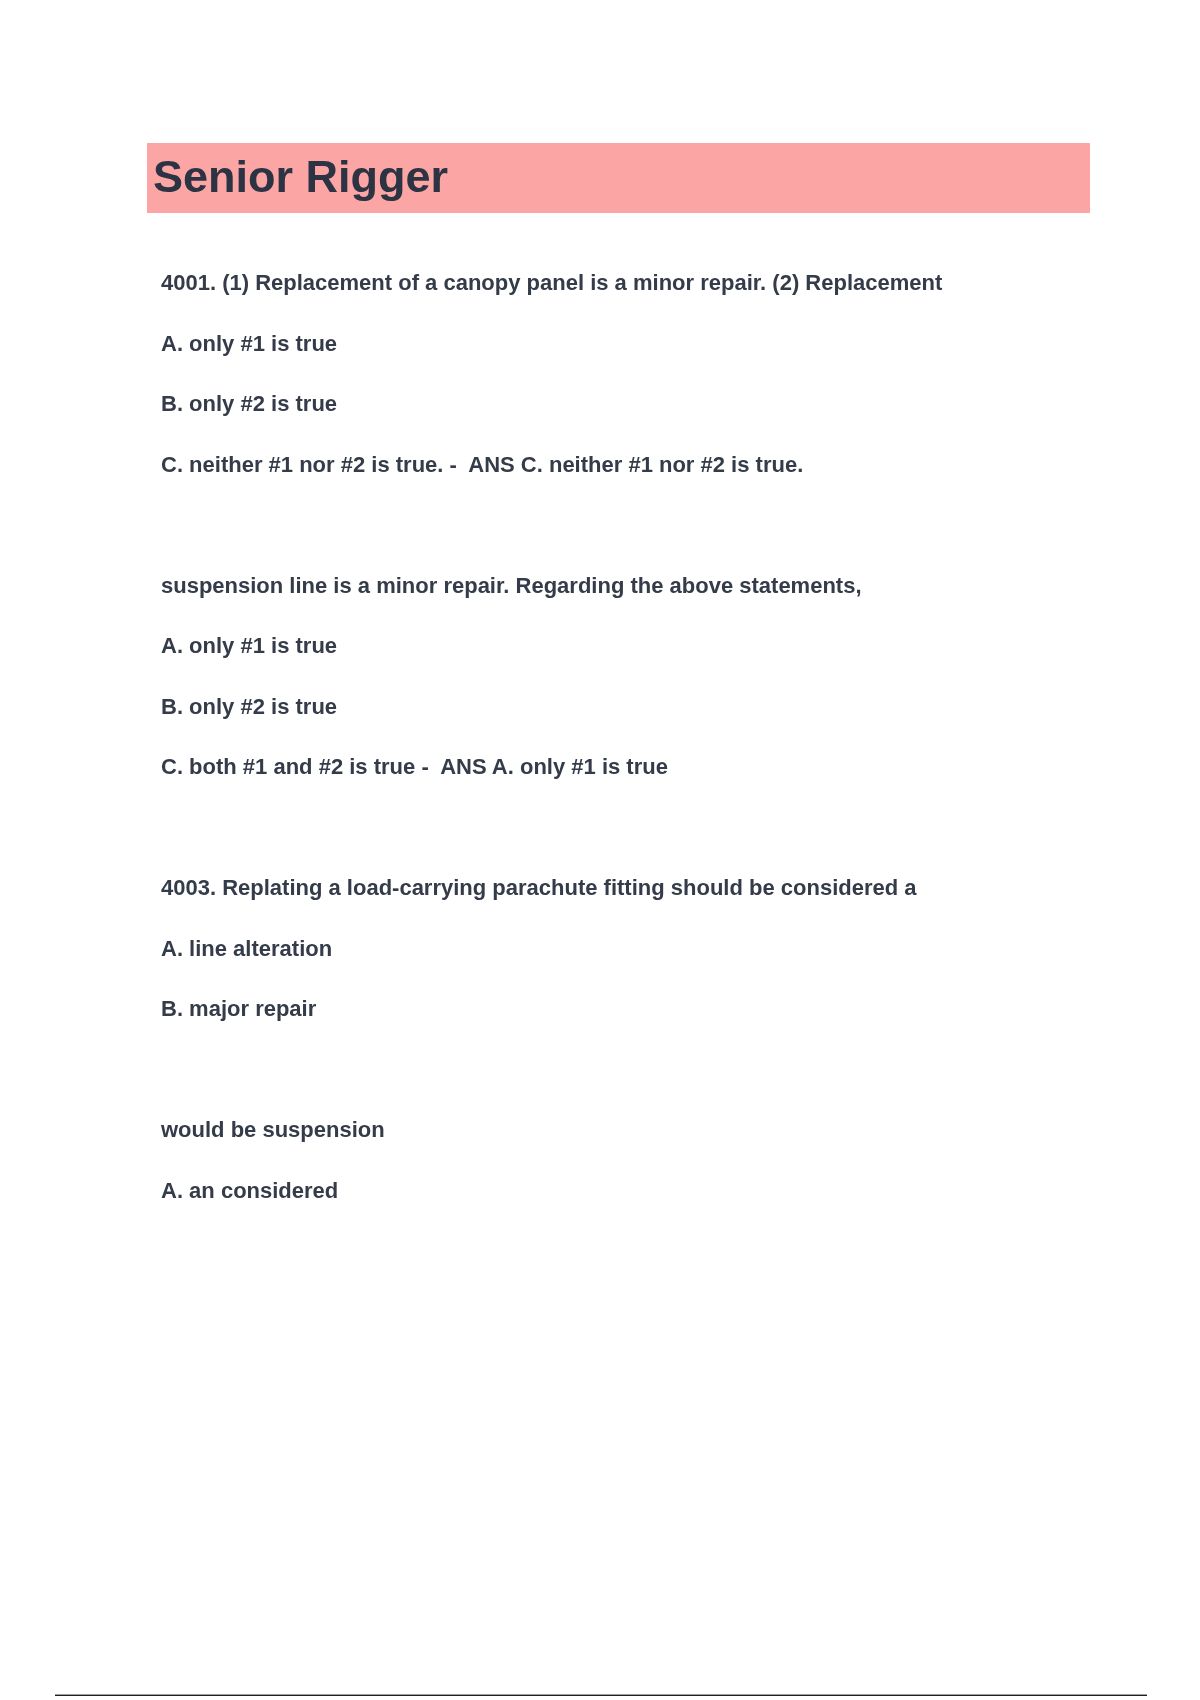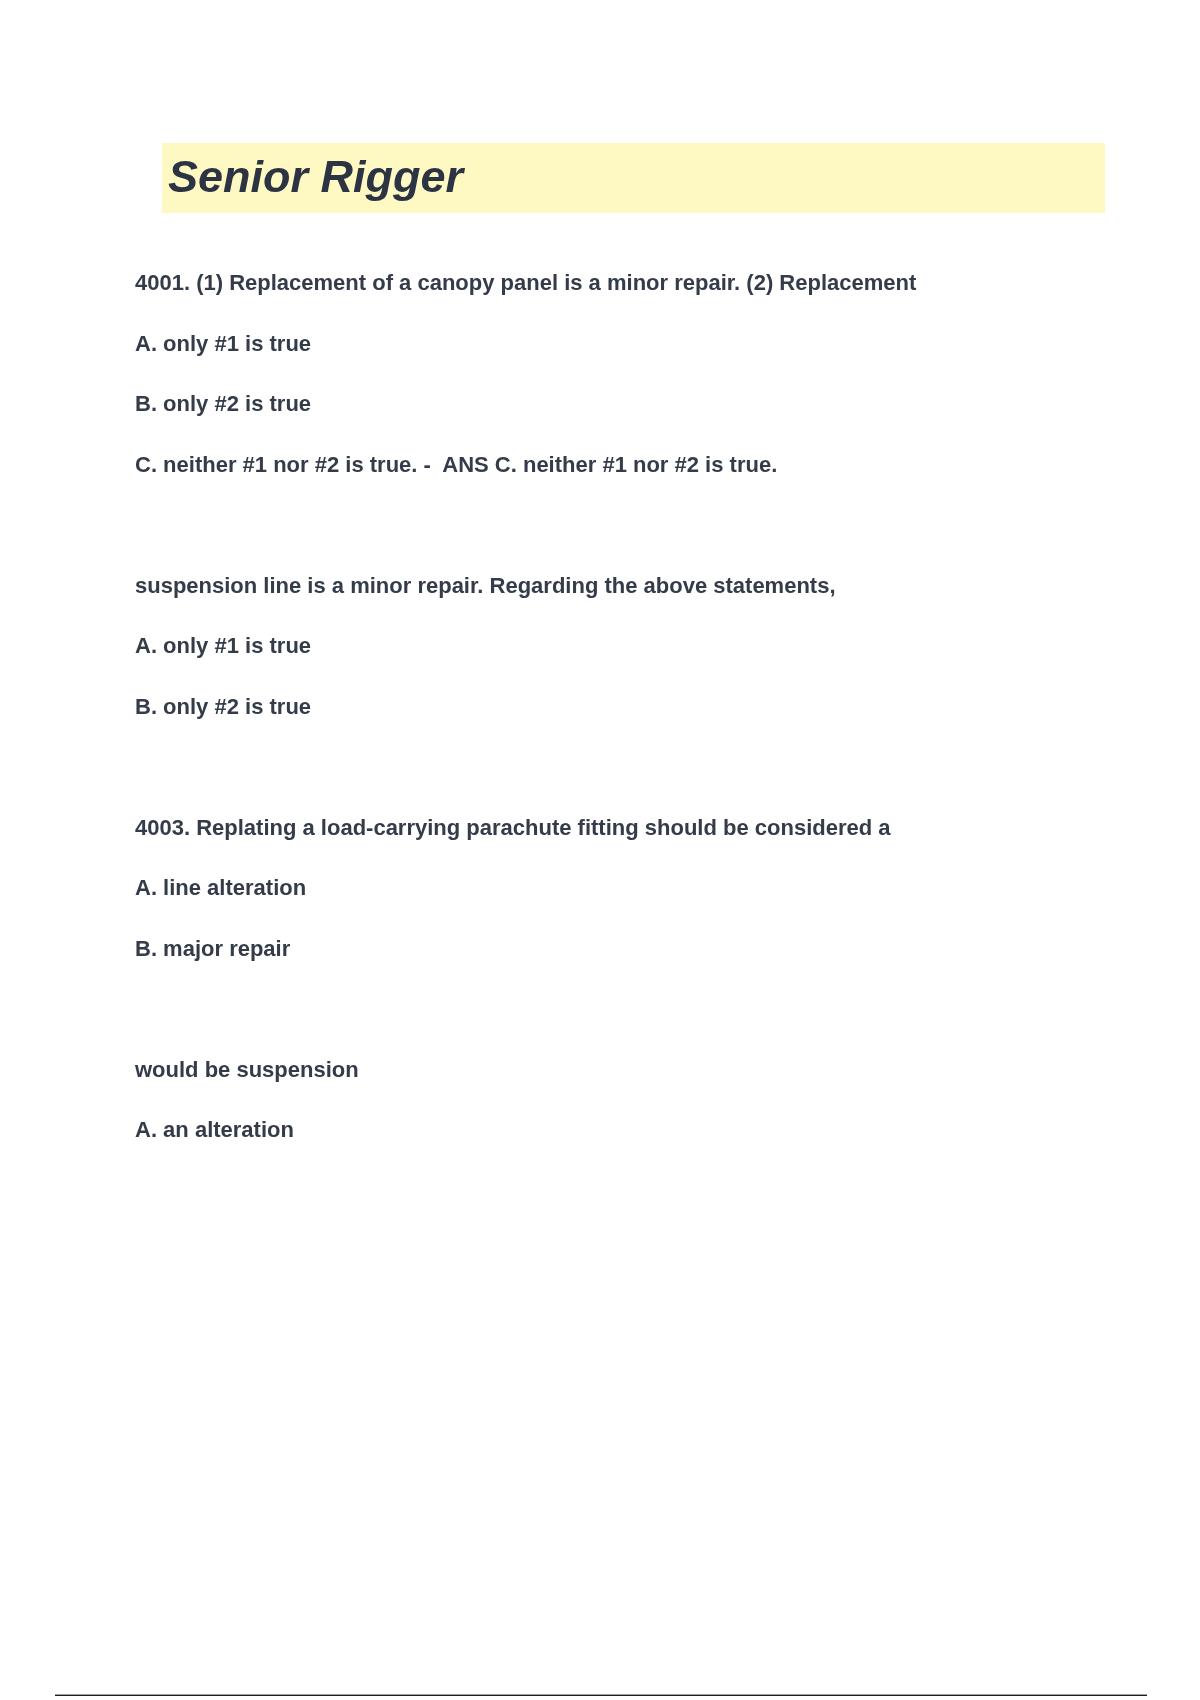--- a/index.html
+++ b/index.html
@@ -6,44 +6,44 @@
   html, body { background: #ffffff; }
   body {
     width: 1200px;
     height: 1700px;
     position: relative;
     font-family: "Liberation Sans", sans-serif;
     overflow: hidden;
   }
   .title-bar {
     position: absolute;
-    left: 162px;
+    left: 147px;
     top: 143px;
     width: 943px;
     height: 70px;
-    background: #fef9c3;
-    font-style: italic;
+    background: #fca5a5;
   }
   .title-bar h1 {
     font-size: 45px;
     font-weight: 700;
     line-height: 68px;
     padding-left: 6px;
     color: #2c3343;
     letter-spacing: 0px;
     white-space: pre;
   }
   .content {
     position: absolute;
     left: 135px;
     top: 253px;
     width: 1010px;
   }
   .q-block {
     margin-bottom: 60.5px;
+    margin-left: 26px;
   }
   .q-block p {
     font-size: 22px;
     font-weight: 700;
     line-height: 60.5px;
     color: #343b49;
     white-space: pre-wrap;
   }
   .bottom-rule {
     position: absolute;
@@ -68,28 +68,29 @@
     <p>4001. (1) Replacement of a canopy panel is a minor repair. (2) Replacement</p>
     <p>A. only #1 is true</p>
     <p>B. only #2 is true</p>
     <p>C. neither #1 nor #2 is true. -  ANS C. neither #1 nor #2 is true.</p>
   </div>
 
   <div class="q-block">
     <p>suspension line is a minor repair. Regarding the above statements,</p>
     <p>A. only #1 is true</p>
     <p>B. only #2 is true</p>
+    <p>C. both #1 and #2 is true -  ANS A. only #1 is true</p>
   </div>
 
   <div class="q-block">
     <p>4003. Replating a load-carrying parachute fitting should be considered a</p>
     <p>A. line alteration</p>
     <p>B. major repair</p>
   </div>
 
   <div class="q-block">
     <p>would be suspension</p>
-    <p>A. an alteration</p>
+    <p>A. an considered</p>
   </div>
 
 </div>
 
 <div class="bottom-rule"></div>
 
 </body></html>

